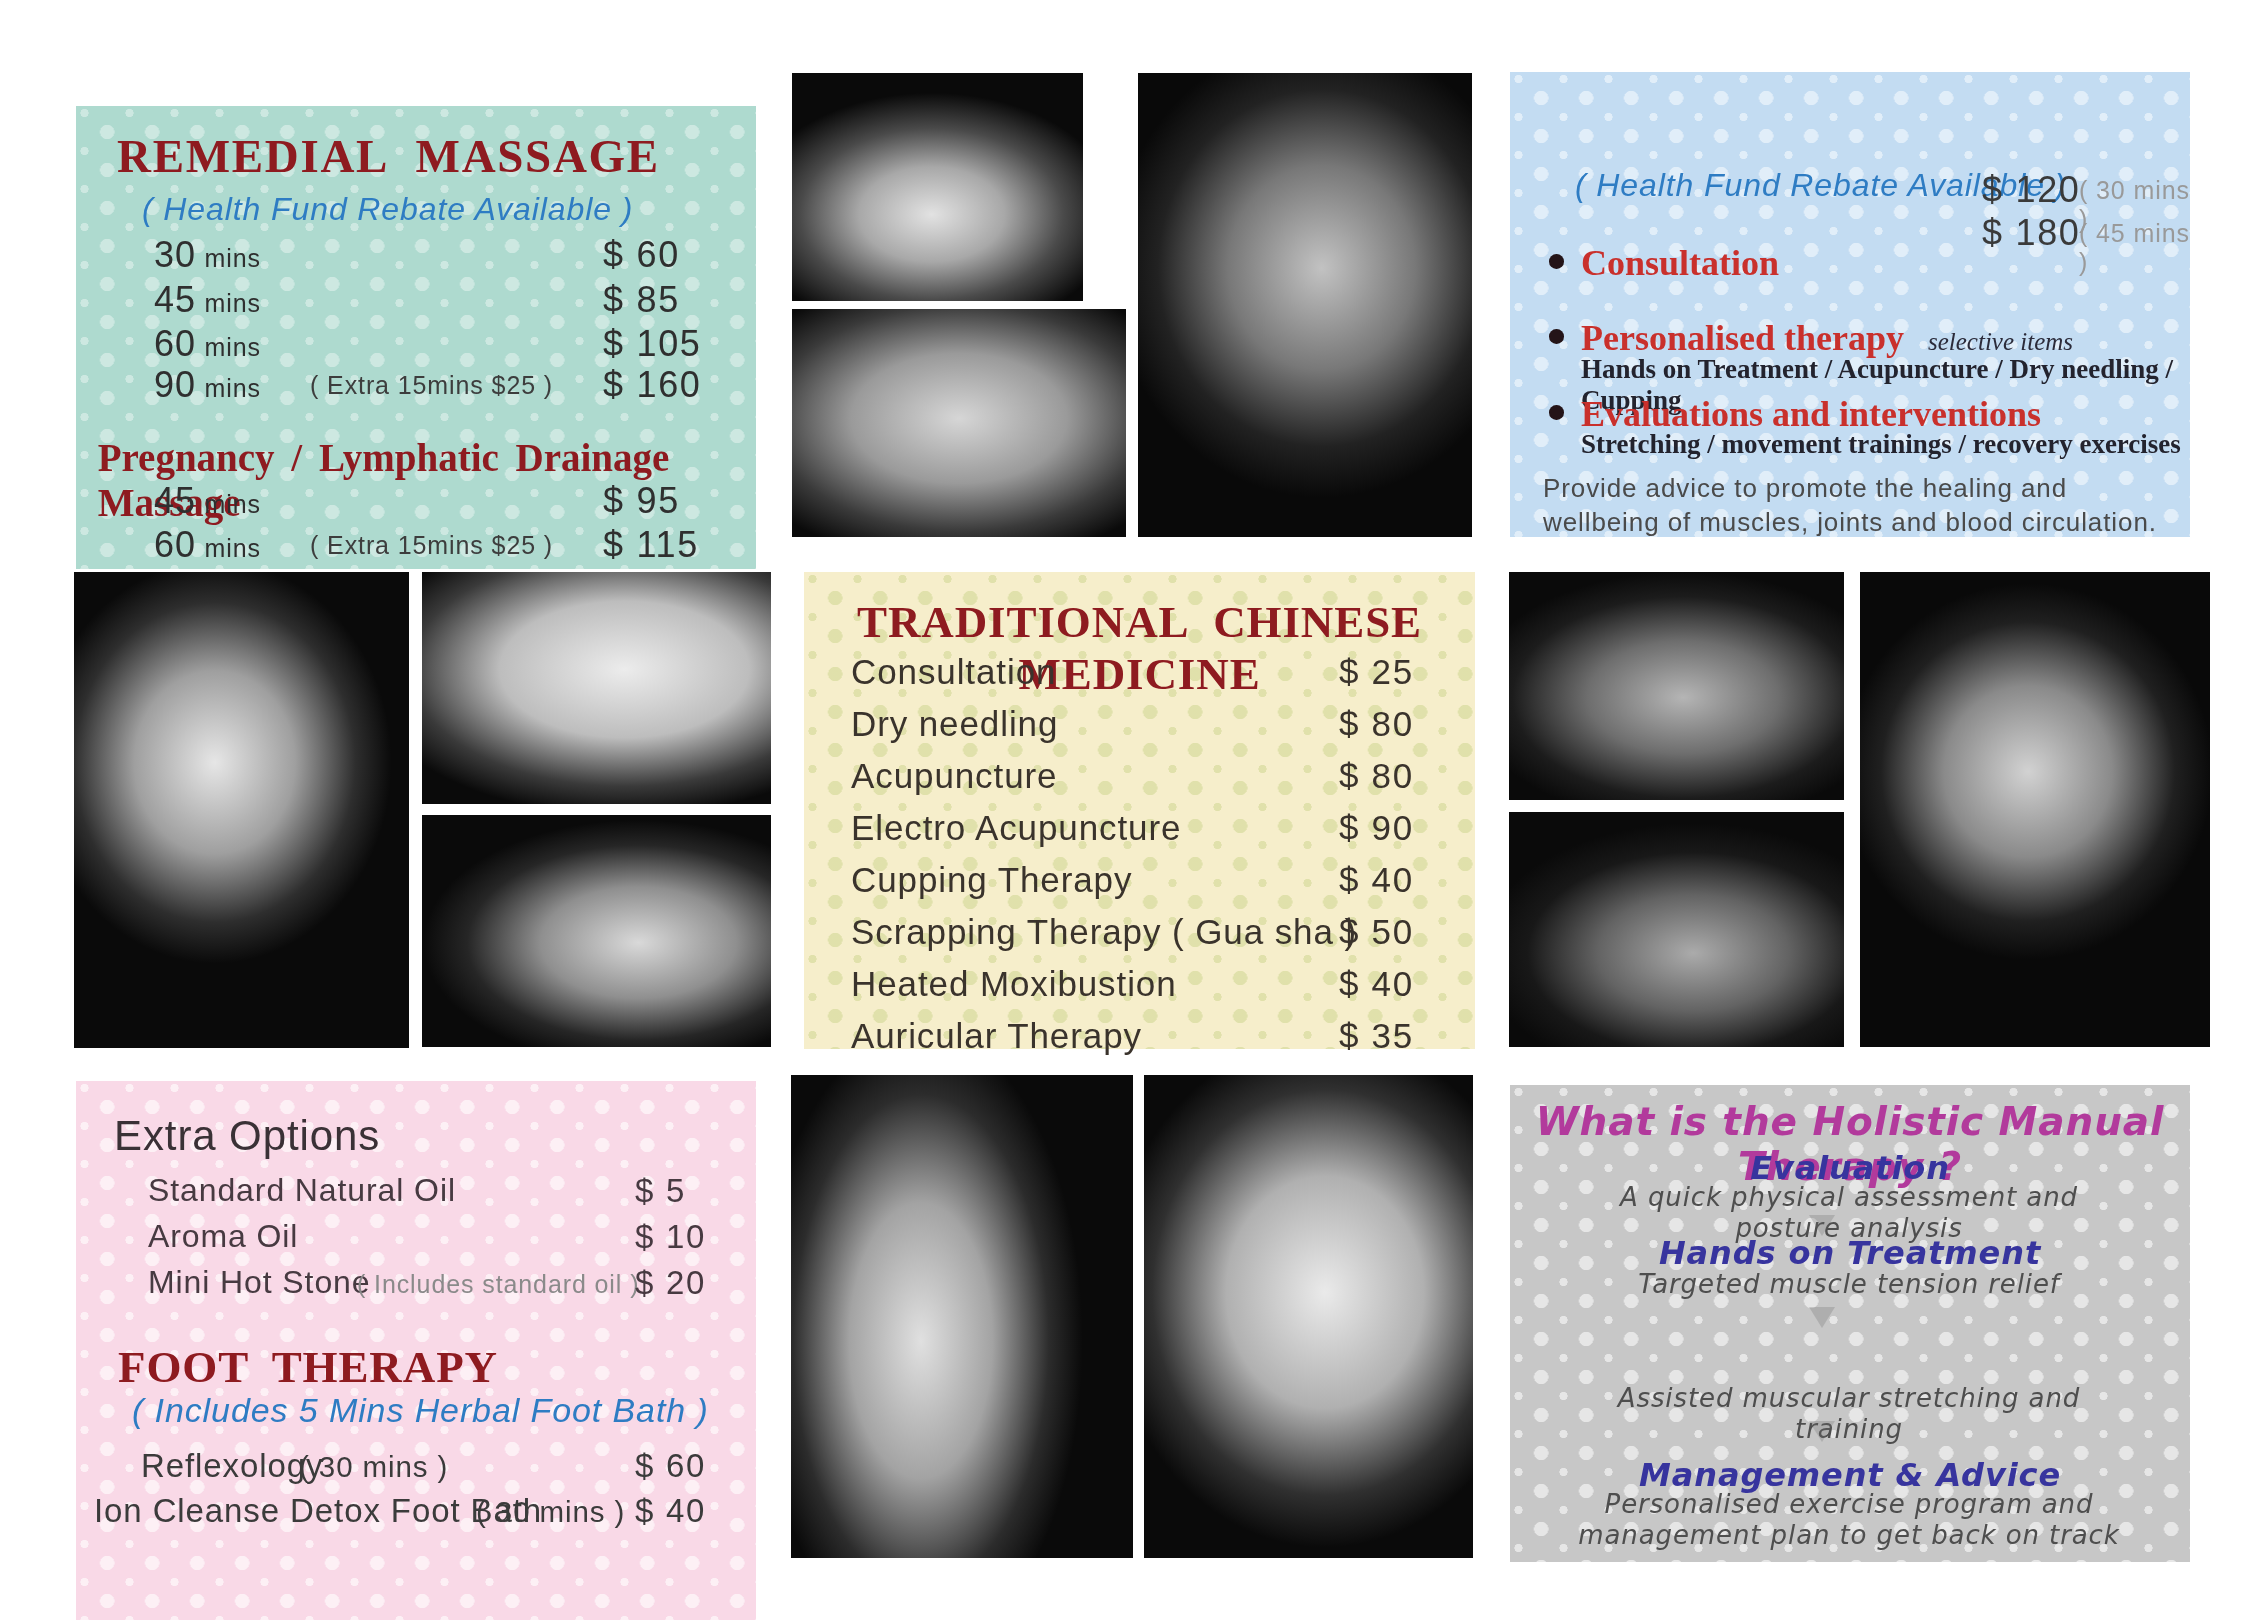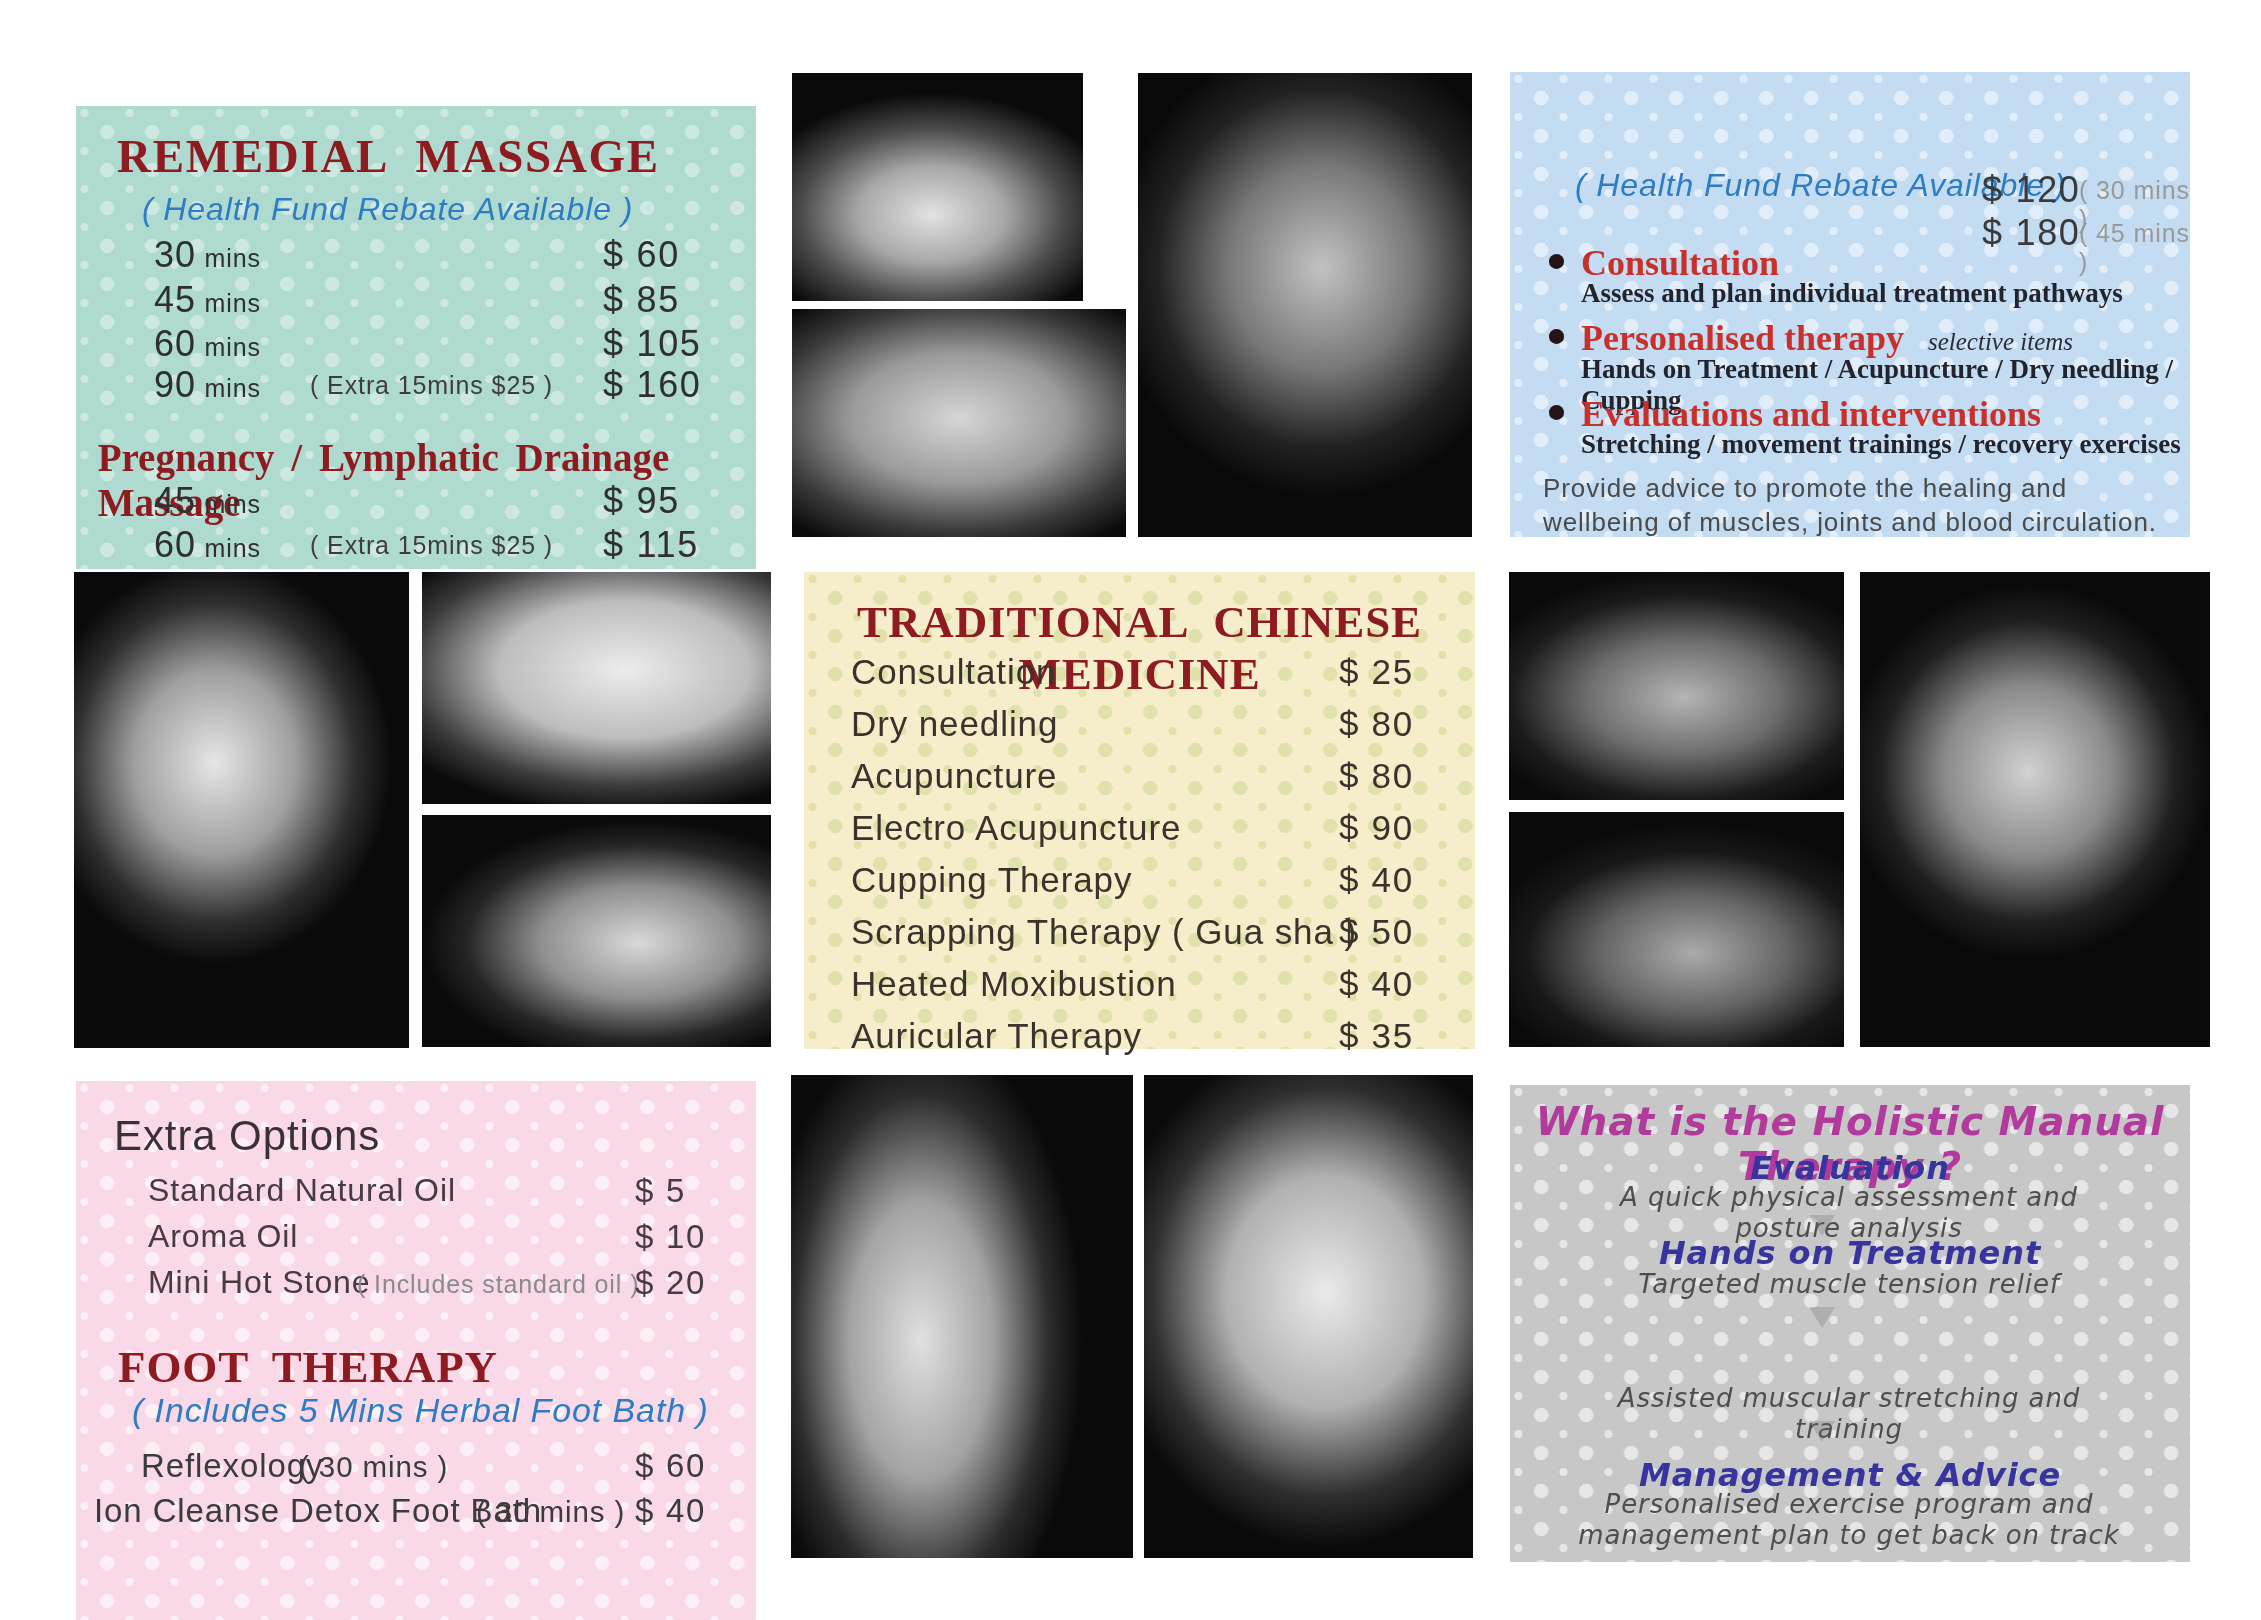--- a/index.html
+++ b/index.html
@@ -131,21 +131,20 @@
 
   <section class="panel p-blue">
     <div class="abs thin ital b-sub">( Health Fund Rebate Available )</div>
     <div class="abs thin b-amt b-p1">$ 120</div>
     <div class="abs thin b-dur b-d1">( 30 mins )</div>
     <div class="abs thin b-amt b-p2">$ 180</div>
     <div class="abs thin b-dur b-d2">( 45 mins )</div>
 
     <span class="b-dot" style="top:182px"></span>
     <div class="b-h" style="top:170px"><span>Consultation</span></div>
-    <div class="b-body" style="top:206px">Assess and plan individual treatment pathways</div>
 
     <span class="b-dot" style="top:257px"></span>
     <div class="b-h" style="top:245px"><span>Personalised therapy</span><span class="b-selnote">selective items</span></div>
     <div class="b-body" style="top:282px">Hands on Treatment / Acupuncture / Dry needling / Cupping</div>
 
     <span class="b-dot" style="top:333px"></span>
     <div class="b-h" style="top:321px"><span>Evaluations and interventions</span></div>
     <div class="b-body" style="top:357px">Stretching / movement trainings / recovery exercises</div>
 
     <div class="abs thin b-footer">Provide advice to promote the healing and wellbeing of muscles, joints and blood circulation.</div>

